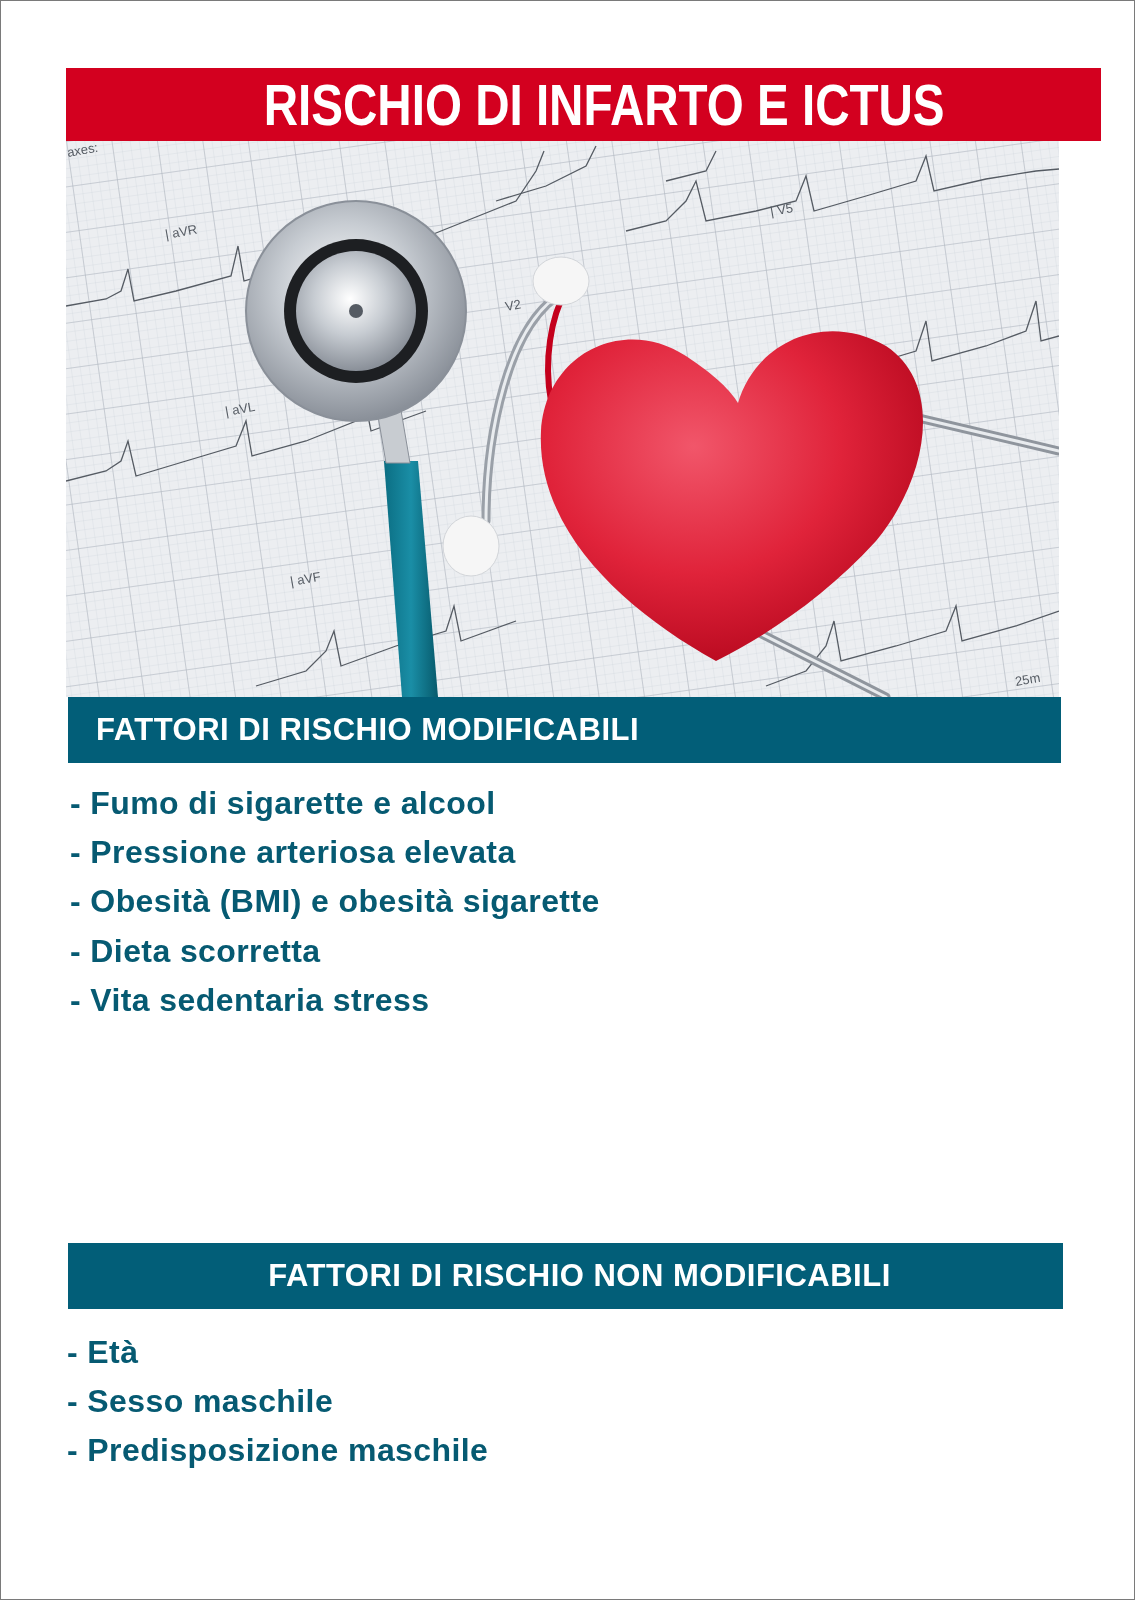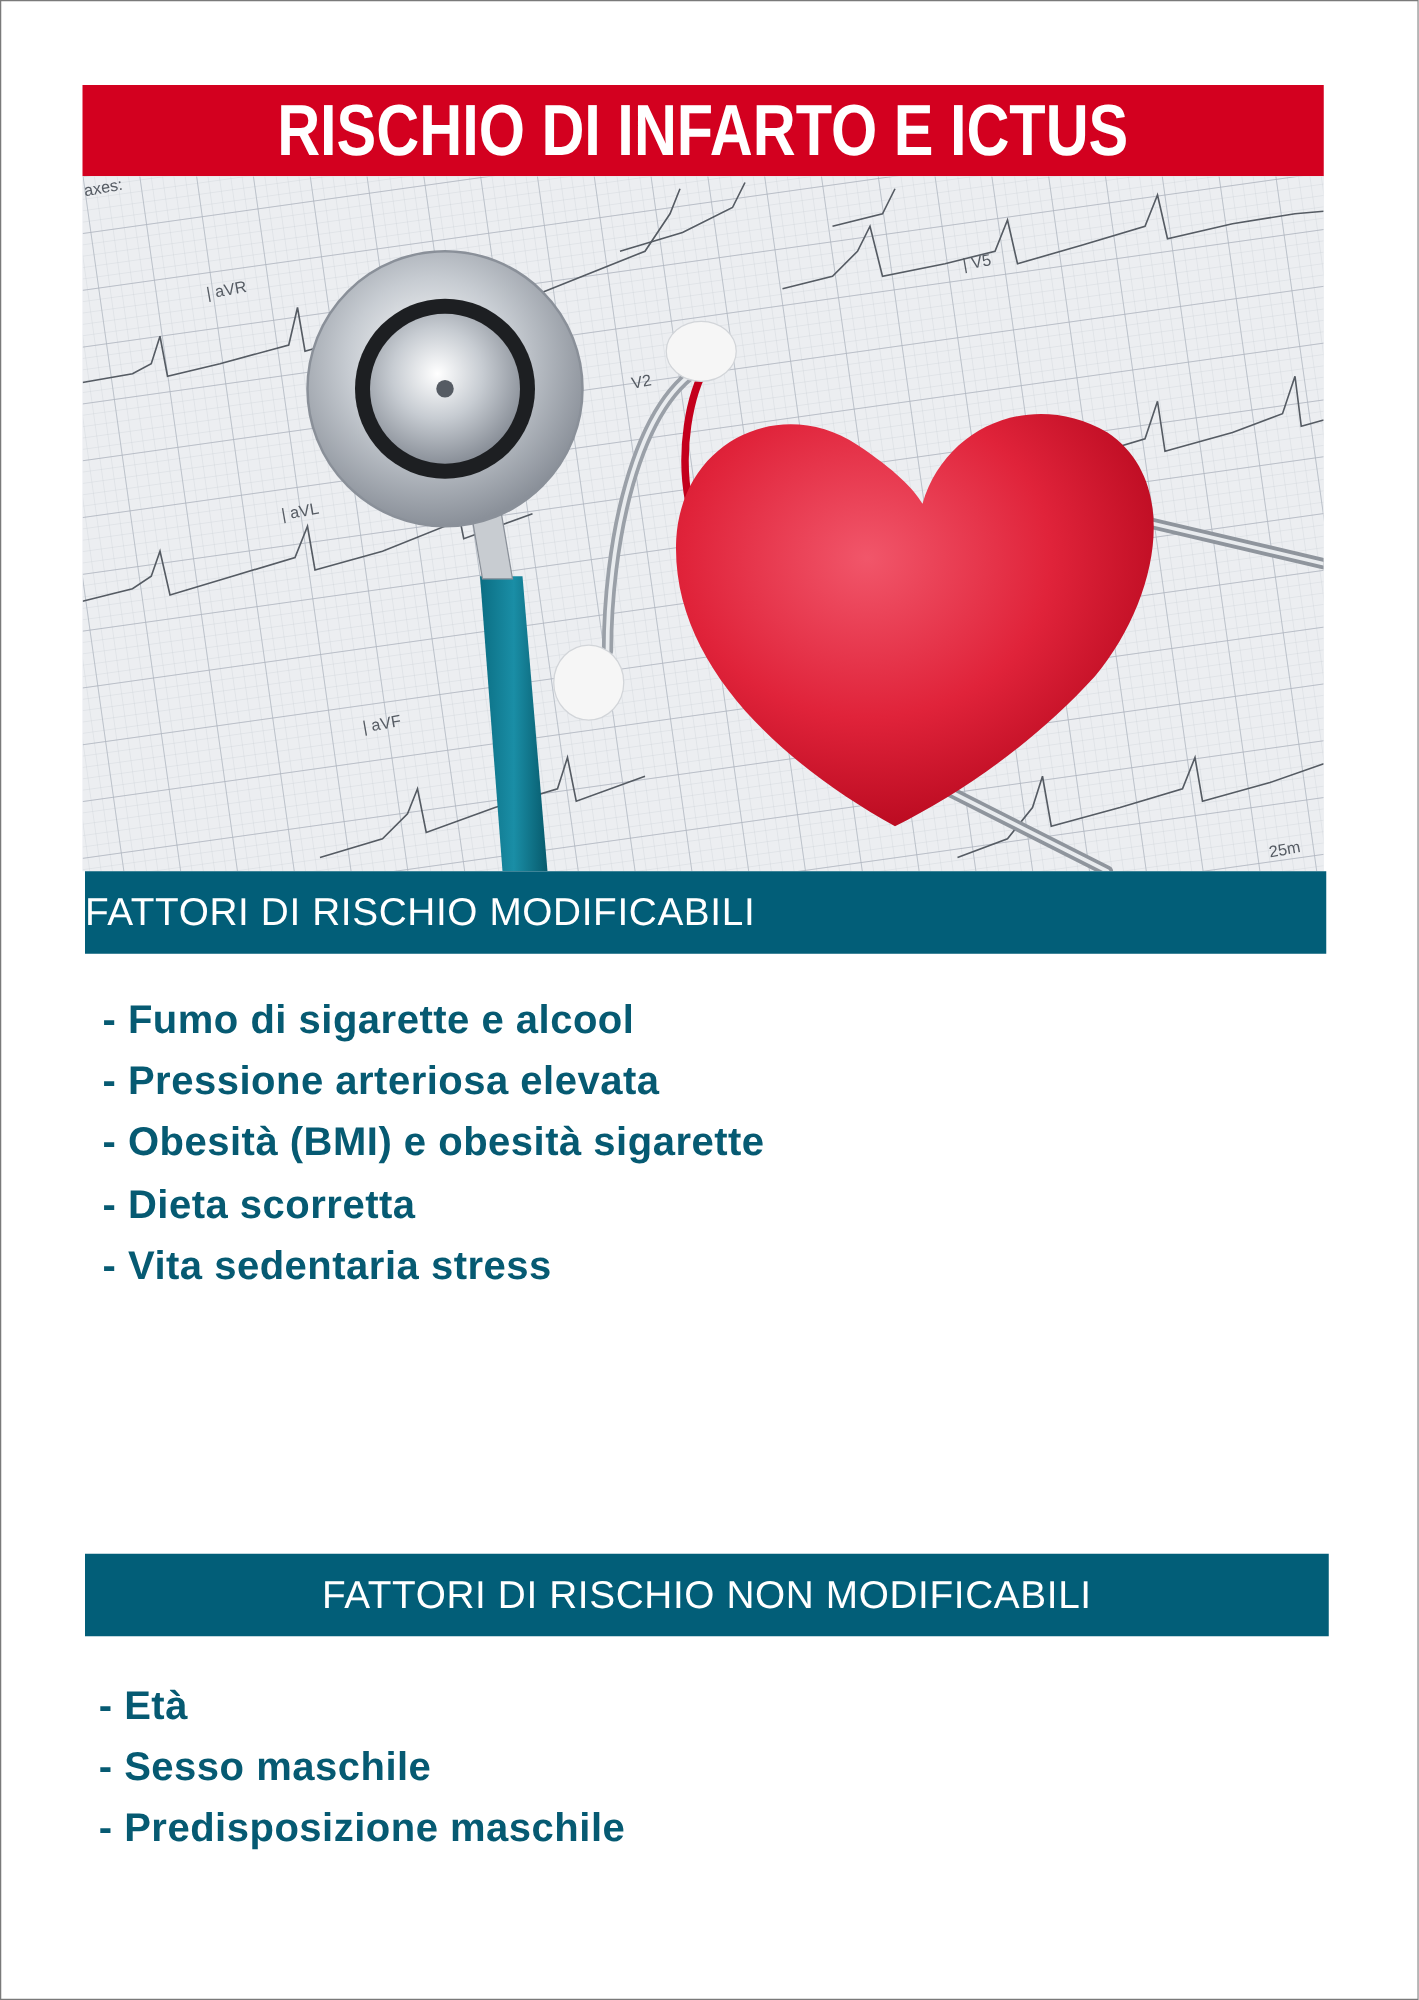--- a/index.html
+++ b/index.html
@@ -7,45 +7,45 @@
     width: 1135px; height: 1600px; position: relative; overflow: hidden;
     font-family: "Liberation Sans", "DejaVu Sans", sans-serif;
   }
   .frame {
     position: absolute; left: 0; top: 0; width: 1133px; height: 1598px;
     border: 1px solid #7a7a7a; background: #ffffff;
   }
   .title-bar {
     position: absolute; left: 66px; top: 68px; width: 993px; height: 73px;
     background: #d3001f; color: #ffffff;
-    display: flex; align-items: center; justify-content: center;
+    display: flex; align-items: center; justify-content: center; padding-left: 42px;
   }
   .title-bar span {
     font-family: "Liberation Sans", sans-serif; font-weight: bold;
     font-size: 58px; letter-spacing: 0px; transform: scaleX(0.82);
     display: inline-block; line-height: 1;
   }
   .hero {
     position: absolute; left: 66px; top: 141px; width: 993px; height: 556px;
     overflow: hidden; background: #e9ecef;
   }
   .hero svg { display: block; }
   .section-bar {
     position: absolute; left: 68px; width: 993px; height: 66px;
     background: #025e78; color: #ffffff;
     display: flex; align-items: center;
   }
   .section-bar span {
-    font-family: "Liberation Sans", sans-serif; font-weight: normal;
-    font-size: 31px; letter-spacing: 0.5px;
+    font-family: "Liberation Sans", sans-serif; font-weight: bold;
+    font-size: 31px; padding-left: 28px; letter-spacing: 0.5px;
   }
   .bar-mod { top: 697px; height: 66px; }
   .bar-nonmod { top: 1243px; height: 66px; left: 68px; width: 995px; justify-content: center; }
   .list {
-    position: absolute; left: 70px; margin: 12px; padding: 0; list-style: none;
+    position: absolute; left: 70px; margin: 0; padding: 0; list-style: none;
   }
   .list li {
     color: #065a72; font-weight: bold; font-size: 32px;
     height: 49.2px; line-height: 49.2px; white-space: nowrap;
     letter-spacing: 0.4px;
   }
   .list-mod { top: 779px; }
   .list-nonmod { top: 1328px; left: 67px; }
   .list-nonmod li { height: 49px; line-height: 49px; }
 </style>

